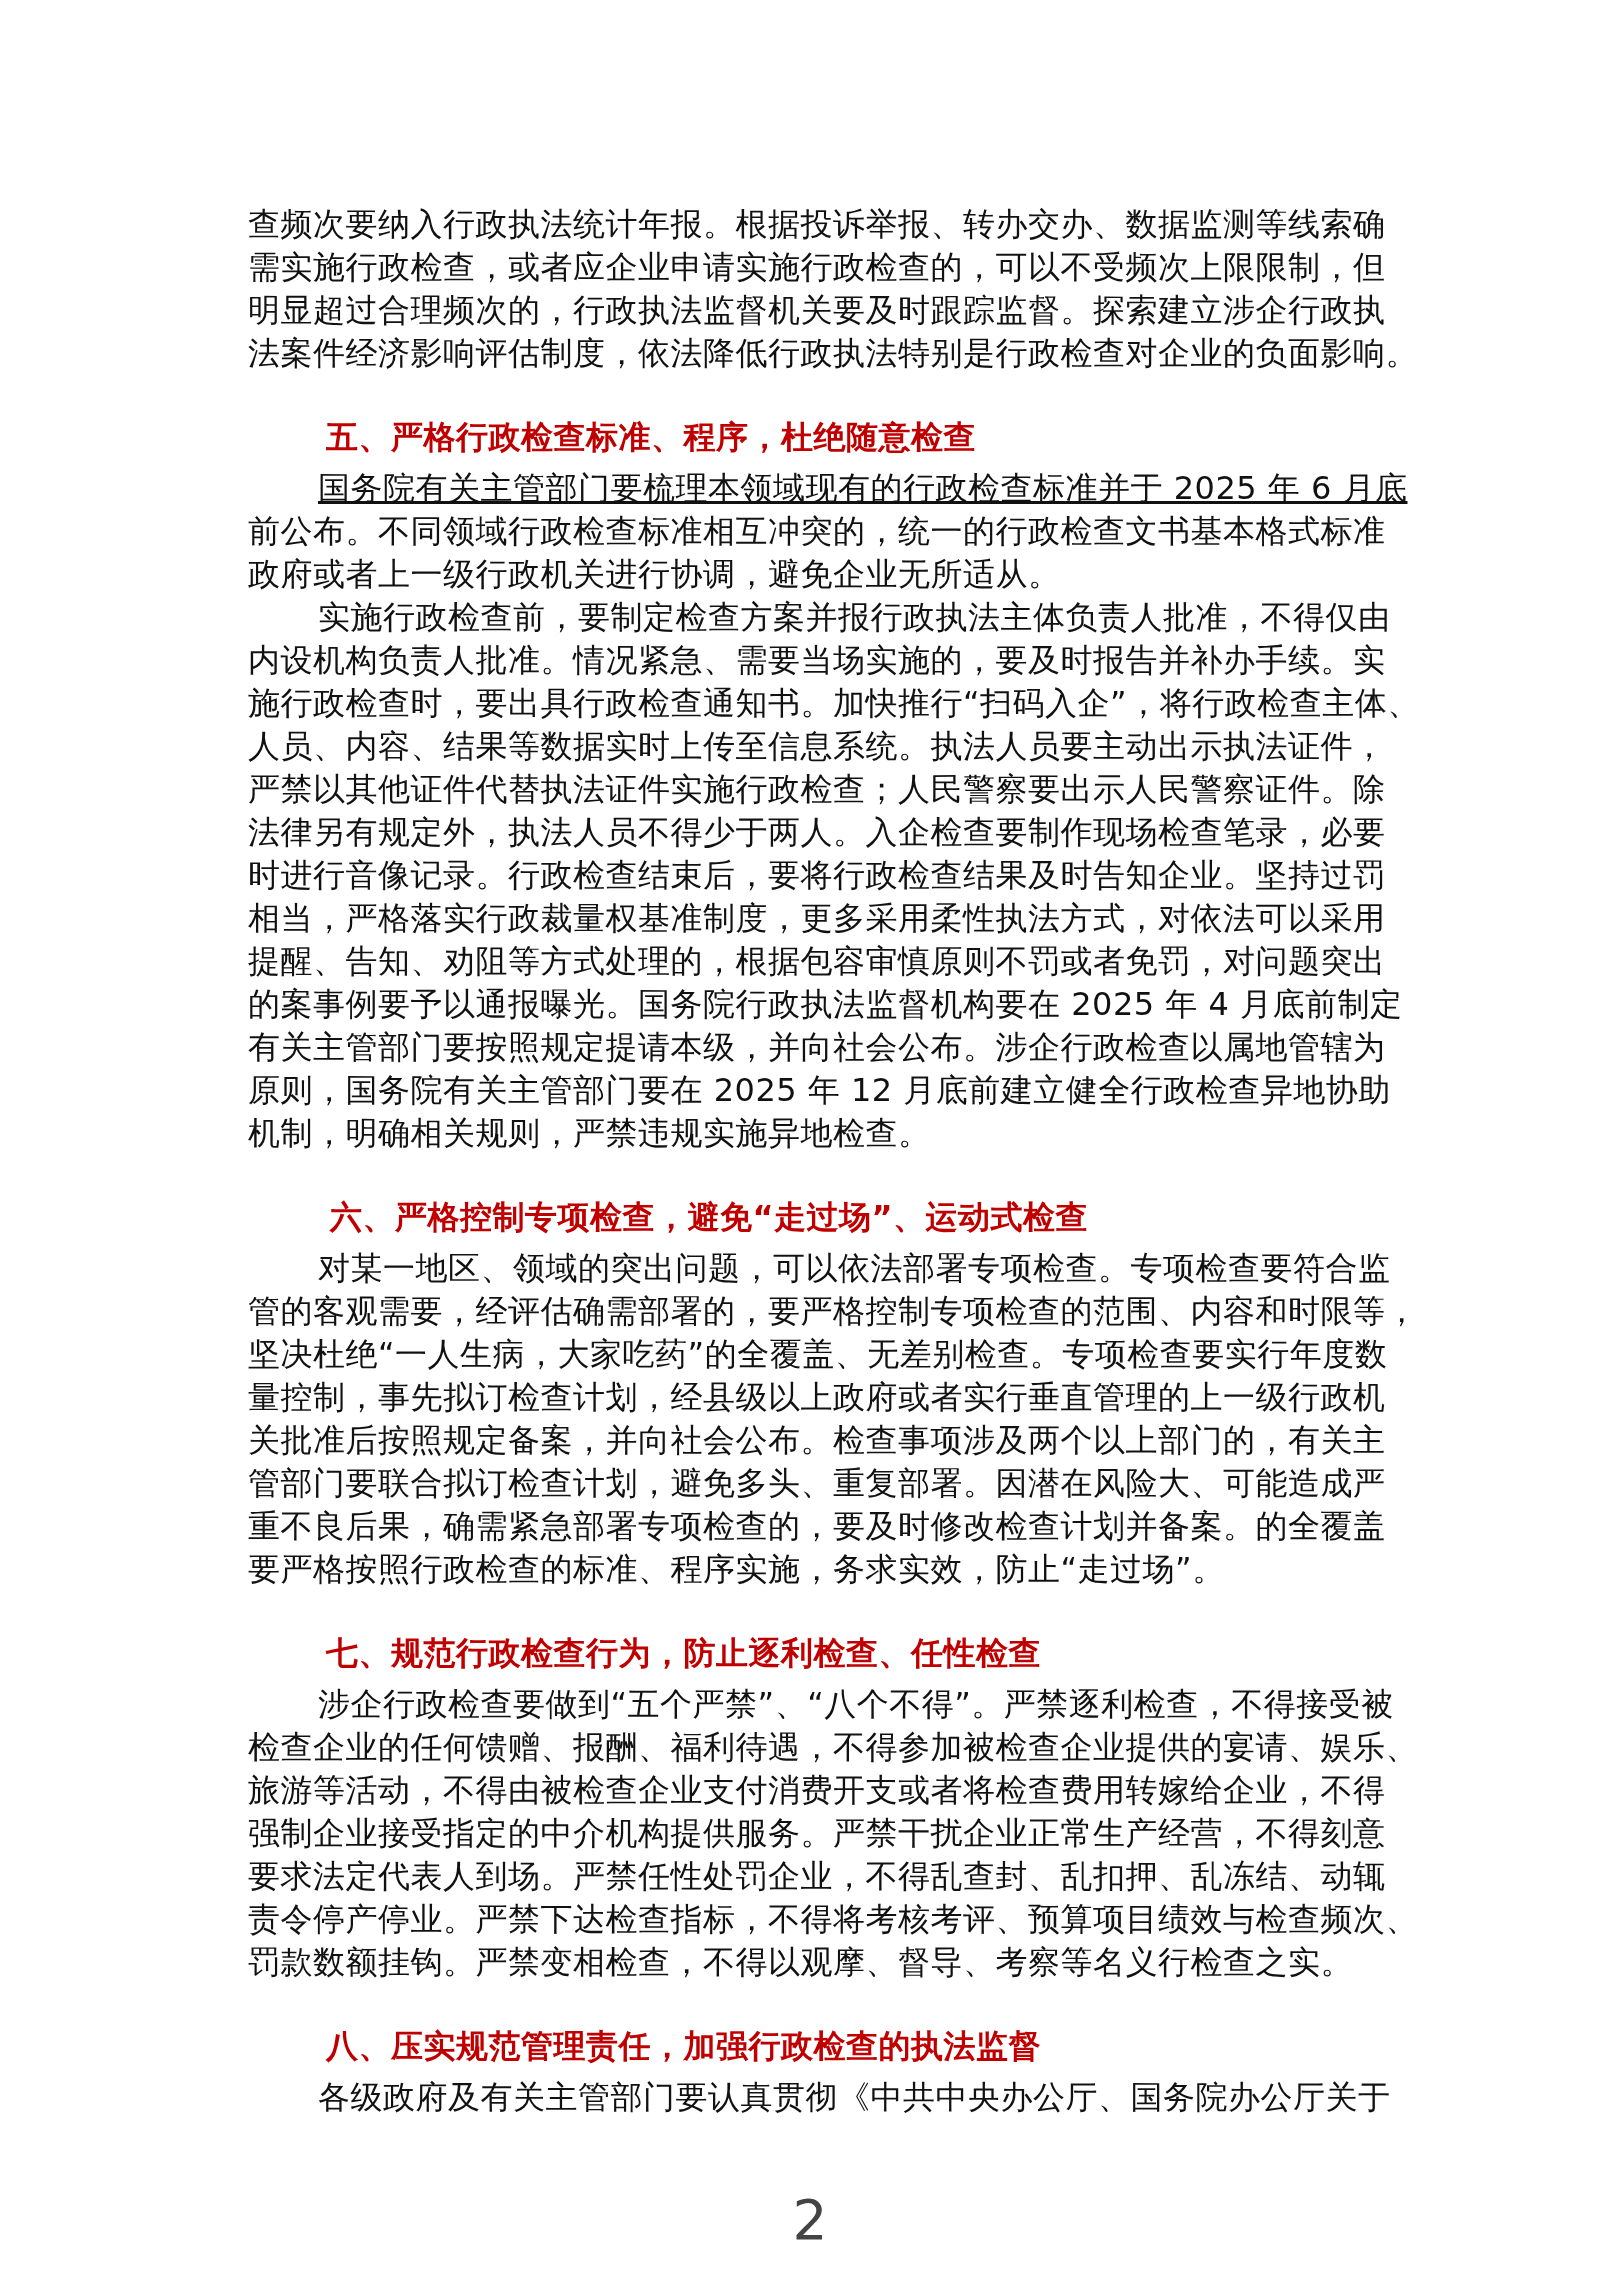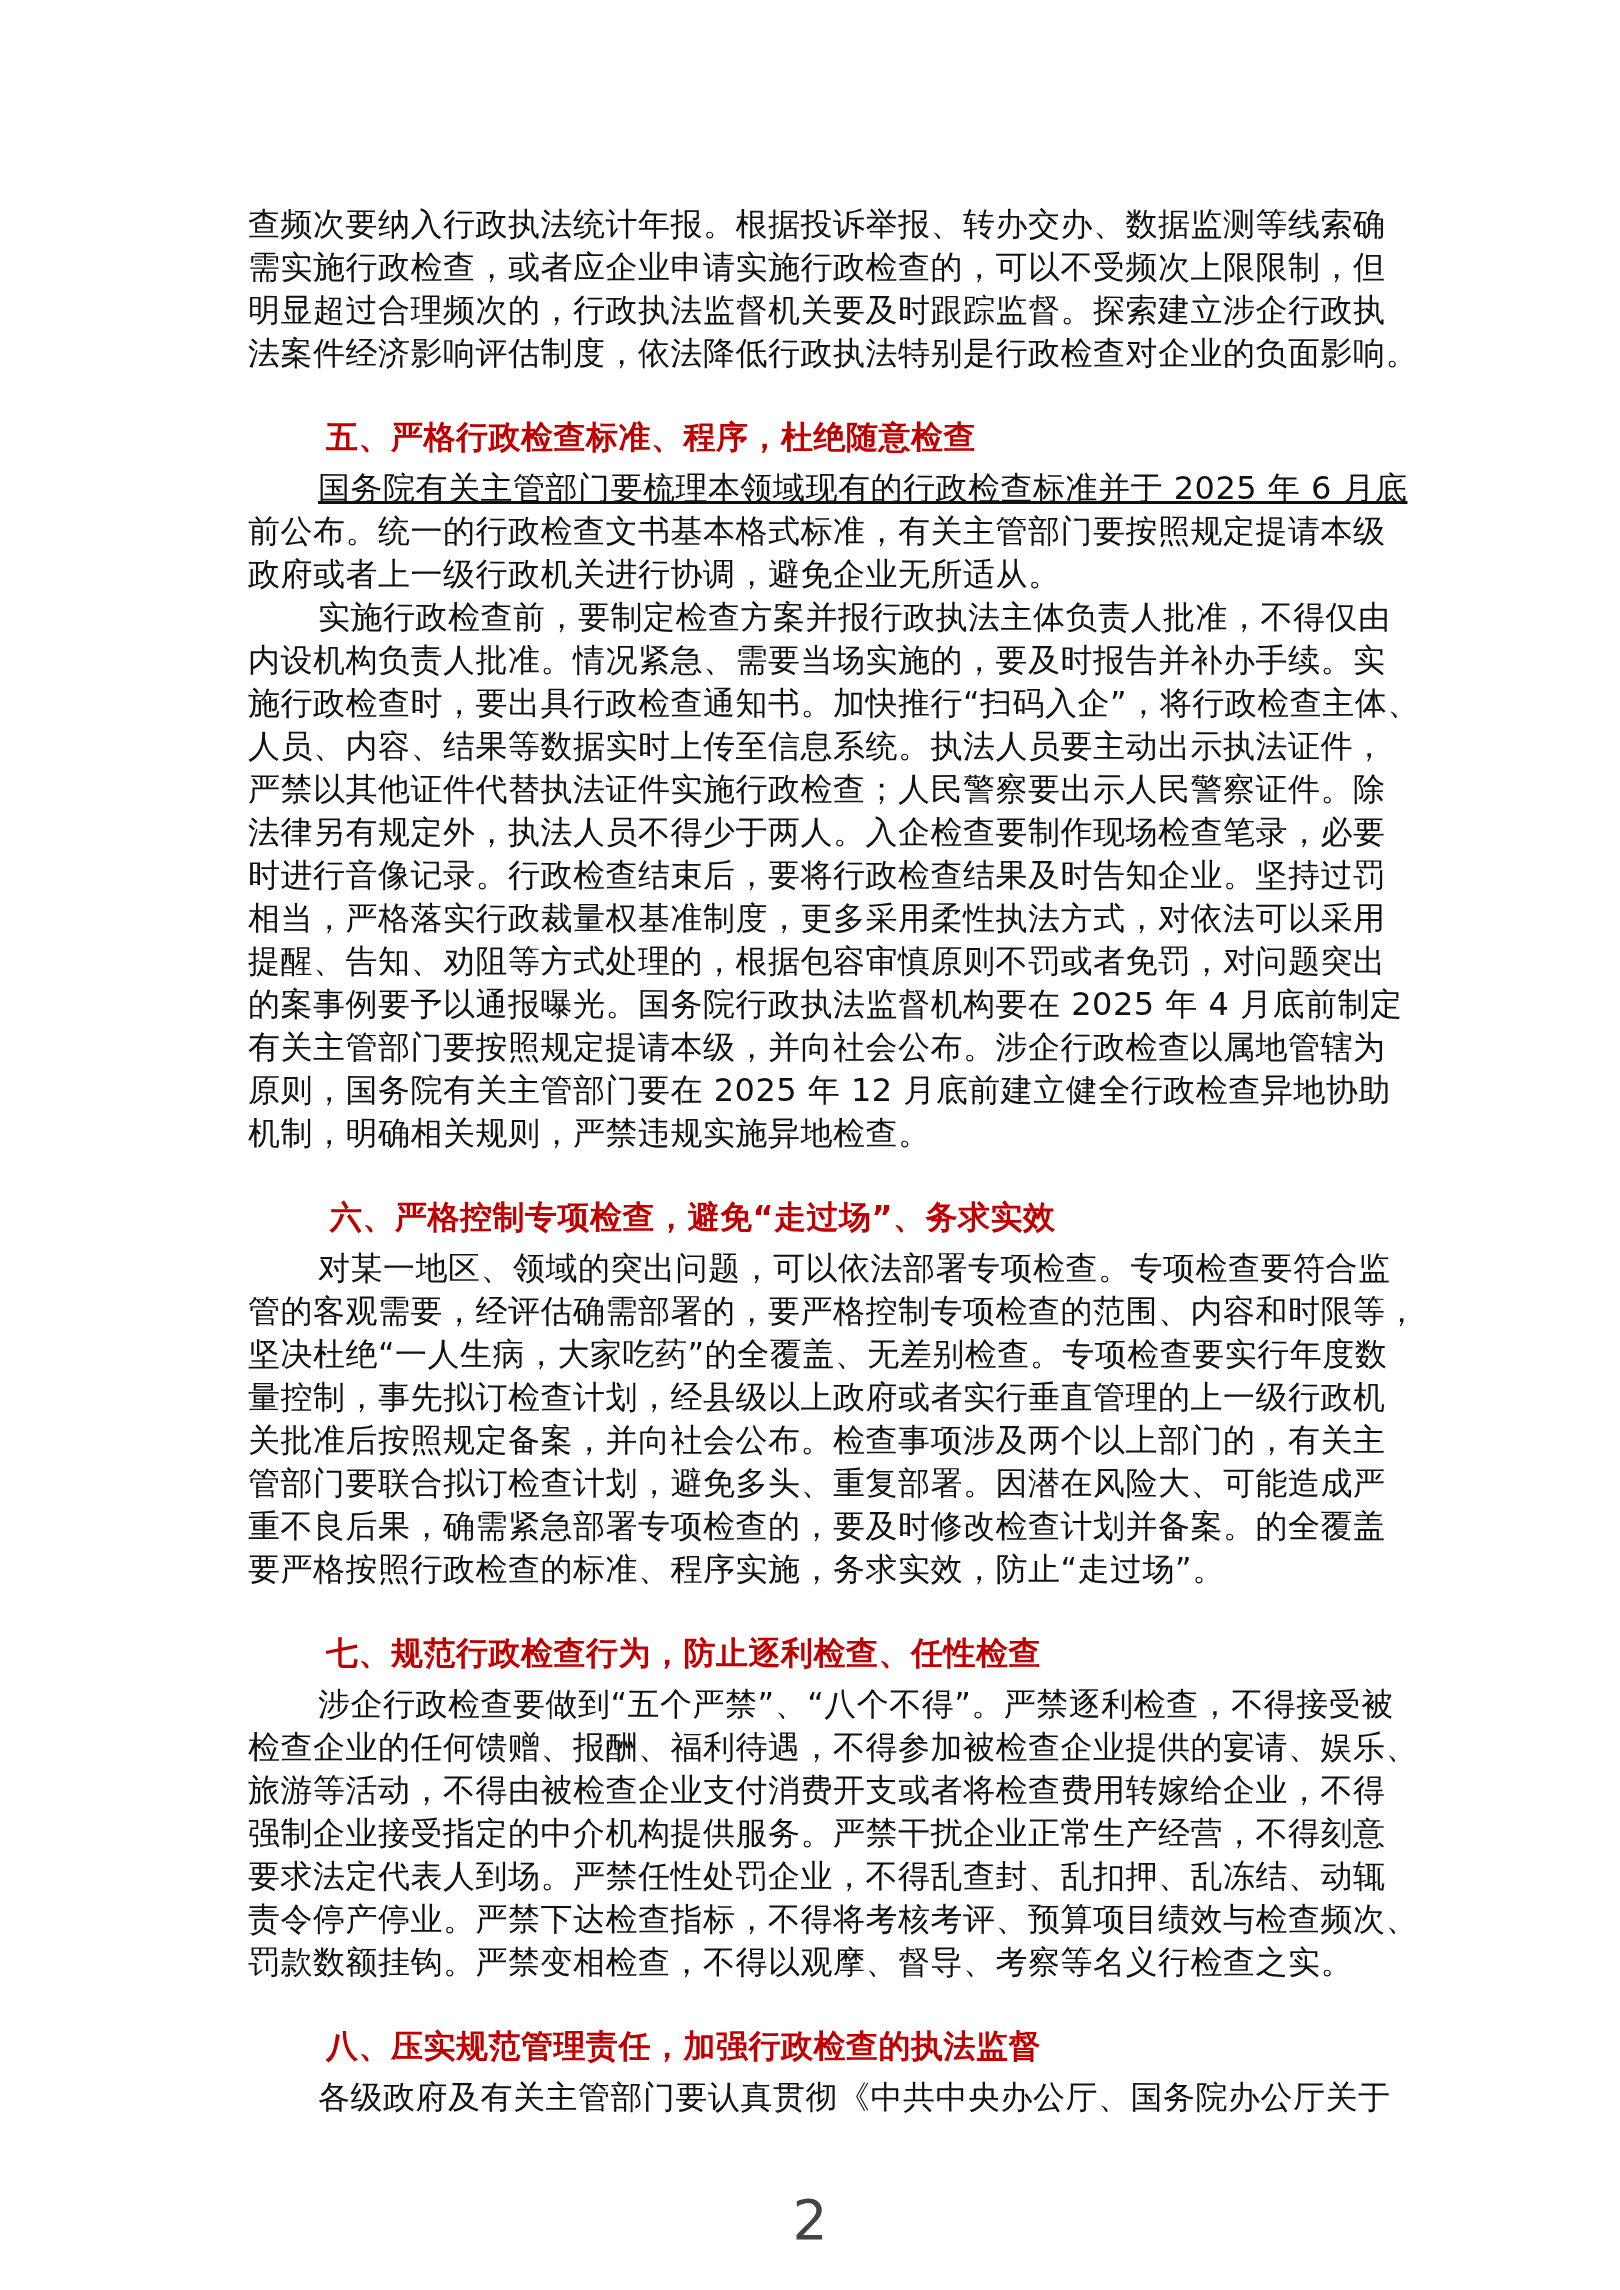--- a/index.html
+++ b/index.html
@@ -67,21 +67,21 @@
     <span class="line">明显超过合理频次的，行政执法监督机关要及时跟踪监督。探索建立涉企行政执</span>
     <span class="line">法案件经济影响评估制度，依法降低行政执法特别是行政检查对企业的负面影响。</span>
   </p>
 
   <div class="gap"></div>
 
   <section>
     <h2 class="heading" style="padding-left:70px;">五、严格行政检查标准、程序，杜绝随意检查</h2>
     <p class="para">
       <span class="line" style="padding-left:70px;text-decoration:underline;">国务院有关主管部门要梳理本领域现有的行政检查标准并于 2025 年 6 月底</span>
-      <span class="line">前公布。统一的行政检查文书基本格式标准，有关主管部门要按照规定提请本级</span>
+      <span class="line">前公布。不同领域行政检查标准相互冲突的，统一的行政检查文书基本格式标准</span>
       <span class="line">政府或者上一级行政机关进行协调，避免企业无所适从。</span>
     </p>
     <p class="para">
       <span class="line" style="padding-left:70px;">实施行政检查前，要制定检查方案并报行政执法主体负责人批准，不得仅由</span>
       <span class="line">内设机构负责人批准。情况紧急、需要当场实施的，要及时报告并补办手续。实</span>
       <span class="line">施行政检查时，要出具行政检查通知书。加快推行“扫码入企”，将行政检查主体、</span>
       <span class="line">人员、内容、结果等数据实时上传至信息系统。执法人员要主动出示执法证件，</span>
       <span class="line">严禁以其他证件代替执法证件实施行政检查；人民警察要出示人民警察证件。除</span>
       <span class="line">法律另有规定外，执法人员不得少于两人。入企检查要制作现场检查笔录，必要</span>
       <span class="line">时进行音像记录。行政检查结束后，要将行政检查结果及时告知企业。坚持过罚</span>
@@ -90,21 +90,21 @@
       <span class="line">的案事例要予以通报曝光。国务院行政执法监督机构要在 2025 年 4 月底前制定</span>
       <span class="line">有关主管部门要按照规定提请本级，并向社会公布。涉企行政检查以属地管辖为</span>
       <span class="line">原则，国务院有关主管部门要在 2025 年 12 月底前建立健全行政检查异地协助</span>
       <span class="line">机制，明确相关规则，严禁违规实施异地检查。</span>
     </p>
   </section>
 
   <div class="gap"></div>
 
   <section>
-    <h2 class="heading" style="padding-left:74px;">六、严格控制专项检查，避免“走过场”、务求实效</h2>
+    <h2 class="heading" style="padding-left:74px;">六、严格控制专项检查，避免“走过场”、运动式检查</h2>
     <p class="para">
       <span class="line" style="padding-left:70px;">对某一地区、领域的突出问题，可以依法部署专项检查。专项检查要符合监</span>
       <span class="line">管的客观需要，经评估确需部署的，要严格控制专项检查的范围、内容和时限等，</span>
       <span class="line">坚决杜绝“一人生病，大家吃药”的全覆盖、无差别检查。专项检查要实行年度数</span>
       <span class="line">量控制，事先拟订检查计划，经县级以上政府或者实行垂直管理的上一级行政机</span>
       <span class="line">关批准后按照规定备案，并向社会公布。检查事项涉及两个以上部门的，有关主</span>
       <span class="line">管部门要联合拟订检查计划，避免多头、重复部署。因潜在风险大、可能造成严</span>
       <span class="line">重不良后果，确需紧急部署专项检查的，要及时修改检查计划并备案。的全覆盖</span>
       <span class="line">要严格按照行政检查的标准、程序实施，务求实效，防止“走过场”。</span>
     </p>

